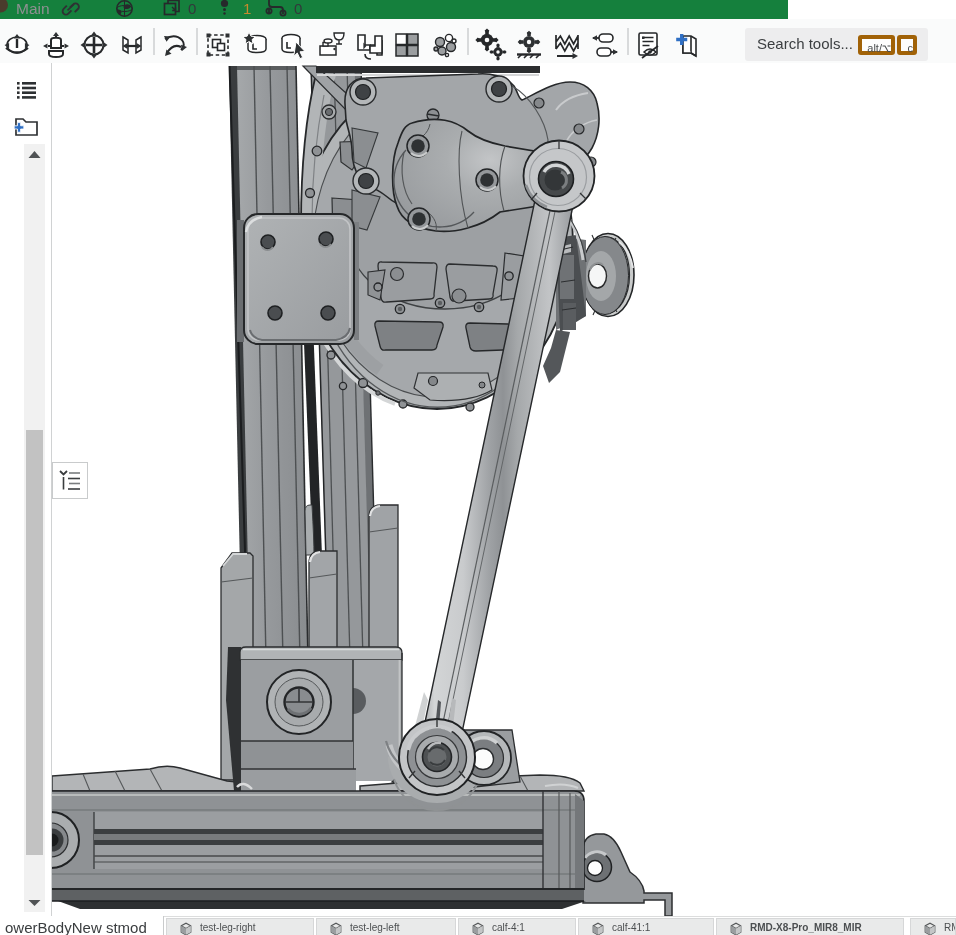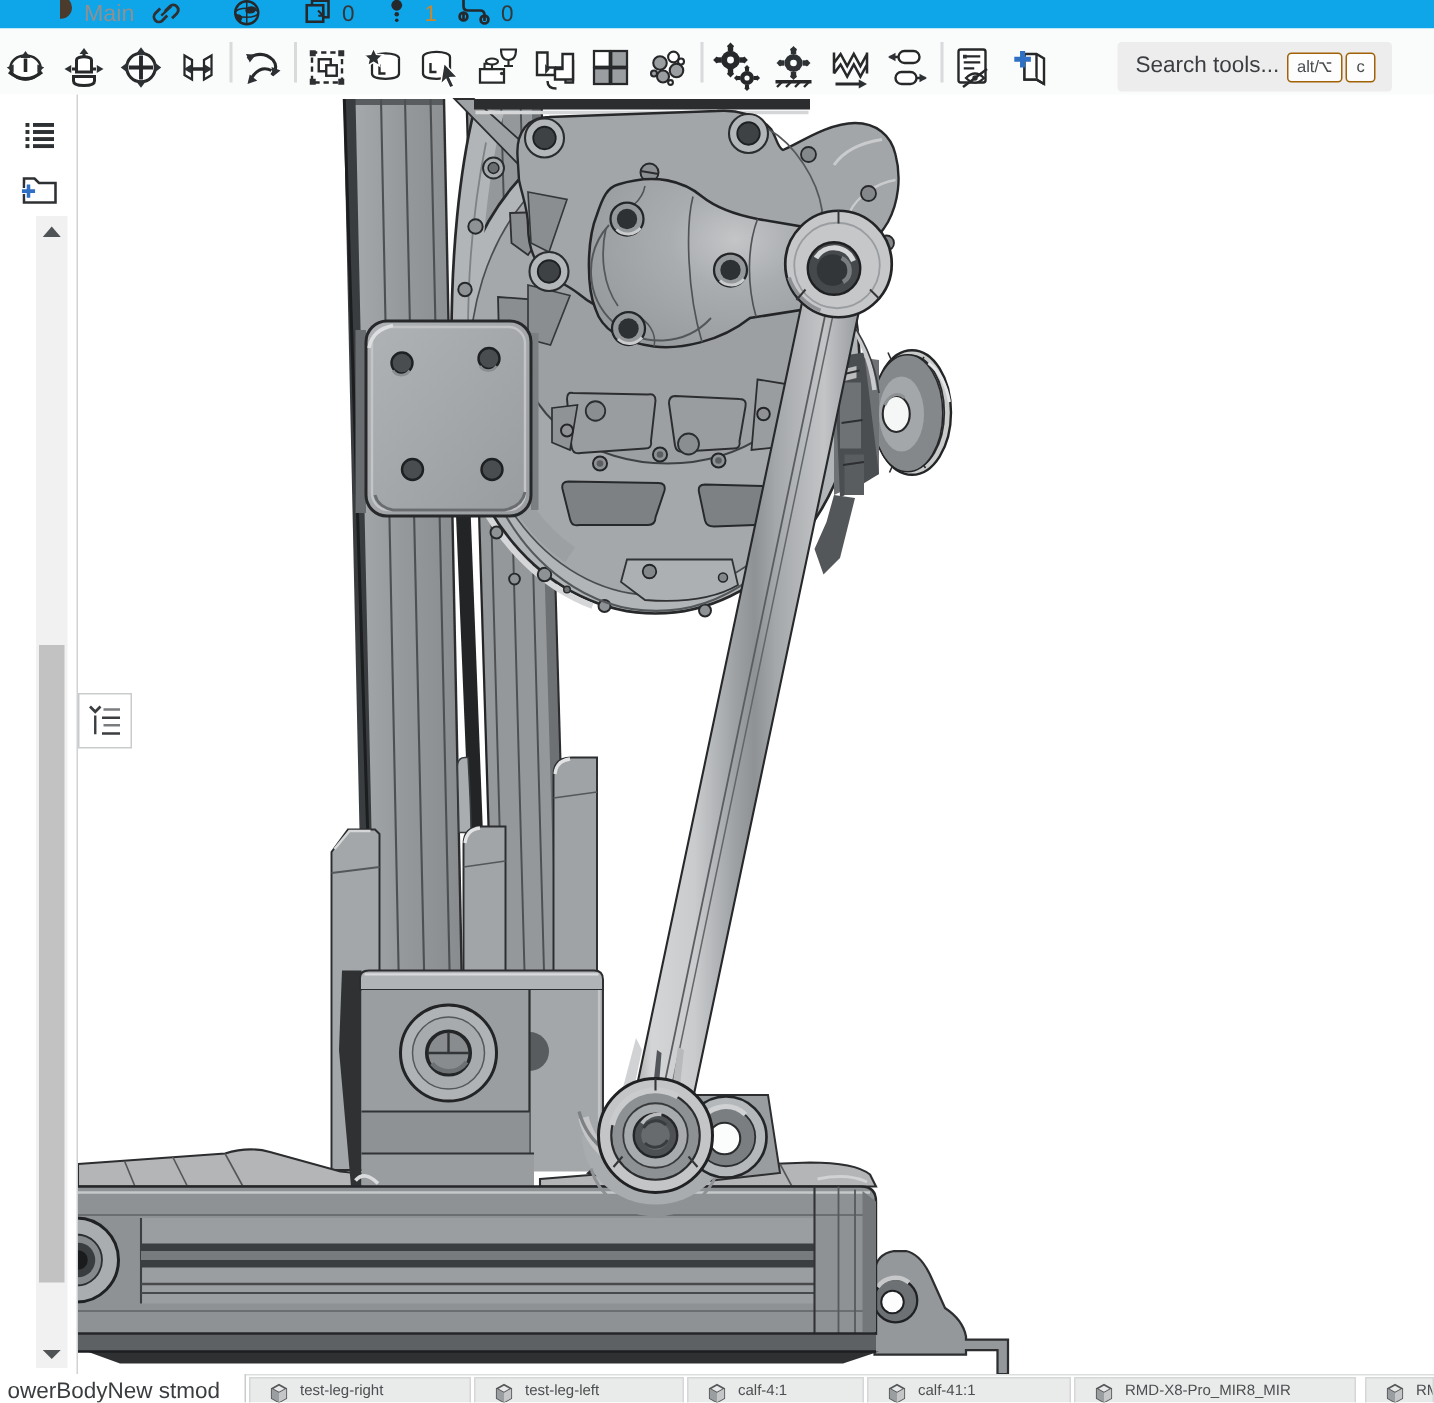--- a/index.html
+++ b/index.html
@@ -1,24 +1,24 @@
 <!DOCTYPE html>
 <html><head><meta charset="utf-8">
 <style>
 html,body{margin:0;padding:0;width:956px;height:935px;overflow:hidden;background:#fff;
 font-family:"Liberation Sans",sans-serif;}
 *{box-sizing:border-box;}
 #page{position:relative;width:956px;height:935px;background:#fff;}
 
-#topbar{position:absolute;left:0;top:0;width:956px;height:19px;background:#0ea5e9;padding-left:40px;}
+#topbar{position:absolute;left:0;top:0;width:788px;height:19px;background:#15803d;}
 
 #toolbar{position:absolute;left:0;top:19px;width:956px;height:44px;background:#fafbfb;}
 #searchbox{position:absolute;left:717px;top:9px;width:183px;height:33px;background:#ededee;border-radius:3px;margin-left:28px;}
 #searchbox .st{position:absolute;left:12px;top:7px;font-size:15px;color:#3b3e40;}
-.kbd{position:absolute;top:7px;height:20px;border:1px solid #a16207;background:#fdfdfd;border-radius:3px;font-size:11px;color:#4a4d4f;text-align:center;line-height:18px;}
+.kbd{position:absolute;top:7px;height:20px;border:4px solid #a16207;background:#fdfdfd;border-radius:3px;font-size:11px;color:#4a4d4f;text-align:right;line-height:18px;}
 
 #sidebar{position:absolute;left:0;top:63px;width:52px;height:853px;background:#fff;border-right:1px solid #d0d2d3;}
 #sbtrack{position:absolute;left:24px;top:81px;width:21px;height:768px;background:#f1f1f1;}
 #sbthumb{position:absolute;left:2px;top:286px;width:17px;height:425px;background:#c2c2c2;}
 #fab{position:absolute;left:52px;top:462px;width:36px;height:37px;background:#fff;border:1px solid #c9cbcc;}
 
 #tabbar{position:absolute;left:0;top:916px;width:956px;height:19px;background:#fff;}
 .tab{position:absolute;top:2px;height:17px;background:#e9eaea;border:1px solid #d6d7d8;border-bottom:none;font-size:10px;color:#4c4f51;white-space:nowrap;overflow:hidden;}
 .tab .lbl{position:absolute;left:33px;top:3px;}
 .tabcube{position:absolute;left:11px;top:2px;width:16px;height:16px;}
@@ -660,21 +660,21 @@
       </div>
     <div class="tab" style="left:578px;width:136px;">
         <svg class="tabcube" viewBox="0 0 15 15">
           <path d="M3 4.5 l4.5 -2.5 l4.5 2.5 v6 l-4.5 2.5 l-4.5 -2.5 z" fill="#e8e9e9" stroke="#555859" stroke-width="1.1"></path>
           <path d="M3 4.5 l4.5 2.5 l4.5 -2.5 M7.5 7 v8" fill="none" stroke="#555859" stroke-width="1.1"></path>
           <path d="M3 4.5 l4.5 2.5 v6 l-4.5 -2.5 z" fill="#9b9ea0"></path>
           <path d="M7.5 7 l4.5 -2.5 v6 l-4.5 2.5 z" fill="#c4c6c7"></path>
         </svg>
         <span class="lbl">calf-41:1</span>
       </div>
-    <div class="tab" style="left:716px;width:188px;">
+    <div class="tab" style="left:716px;width:188px;font-weight:bold;">
         <svg class="tabcube" viewBox="0 0 15 15">
           <path d="M3 4.5 l4.5 -2.5 l4.5 2.5 v6 l-4.5 2.5 l-4.5 -2.5 z" fill="#e8e9e9" stroke="#555859" stroke-width="1.1"></path>
           <path d="M3 4.5 l4.5 2.5 l4.5 -2.5 M7.5 7 v8" fill="none" stroke="#555859" stroke-width="1.1"></path>
           <path d="M3 4.5 l4.5 2.5 v6 l-4.5 -2.5 z" fill="#9b9ea0"></path>
           <path d="M7.5 7 l4.5 -2.5 v6 l-4.5 2.5 z" fill="#c4c6c7"></path>
         </svg>
         <span class="lbl">RMD-X8-Pro_MIR8_MIR</span>
       </div>
     <div class="tab" style="left:910px;width:46px;">
         <svg class="tabcube" viewBox="0 0 15 15">

